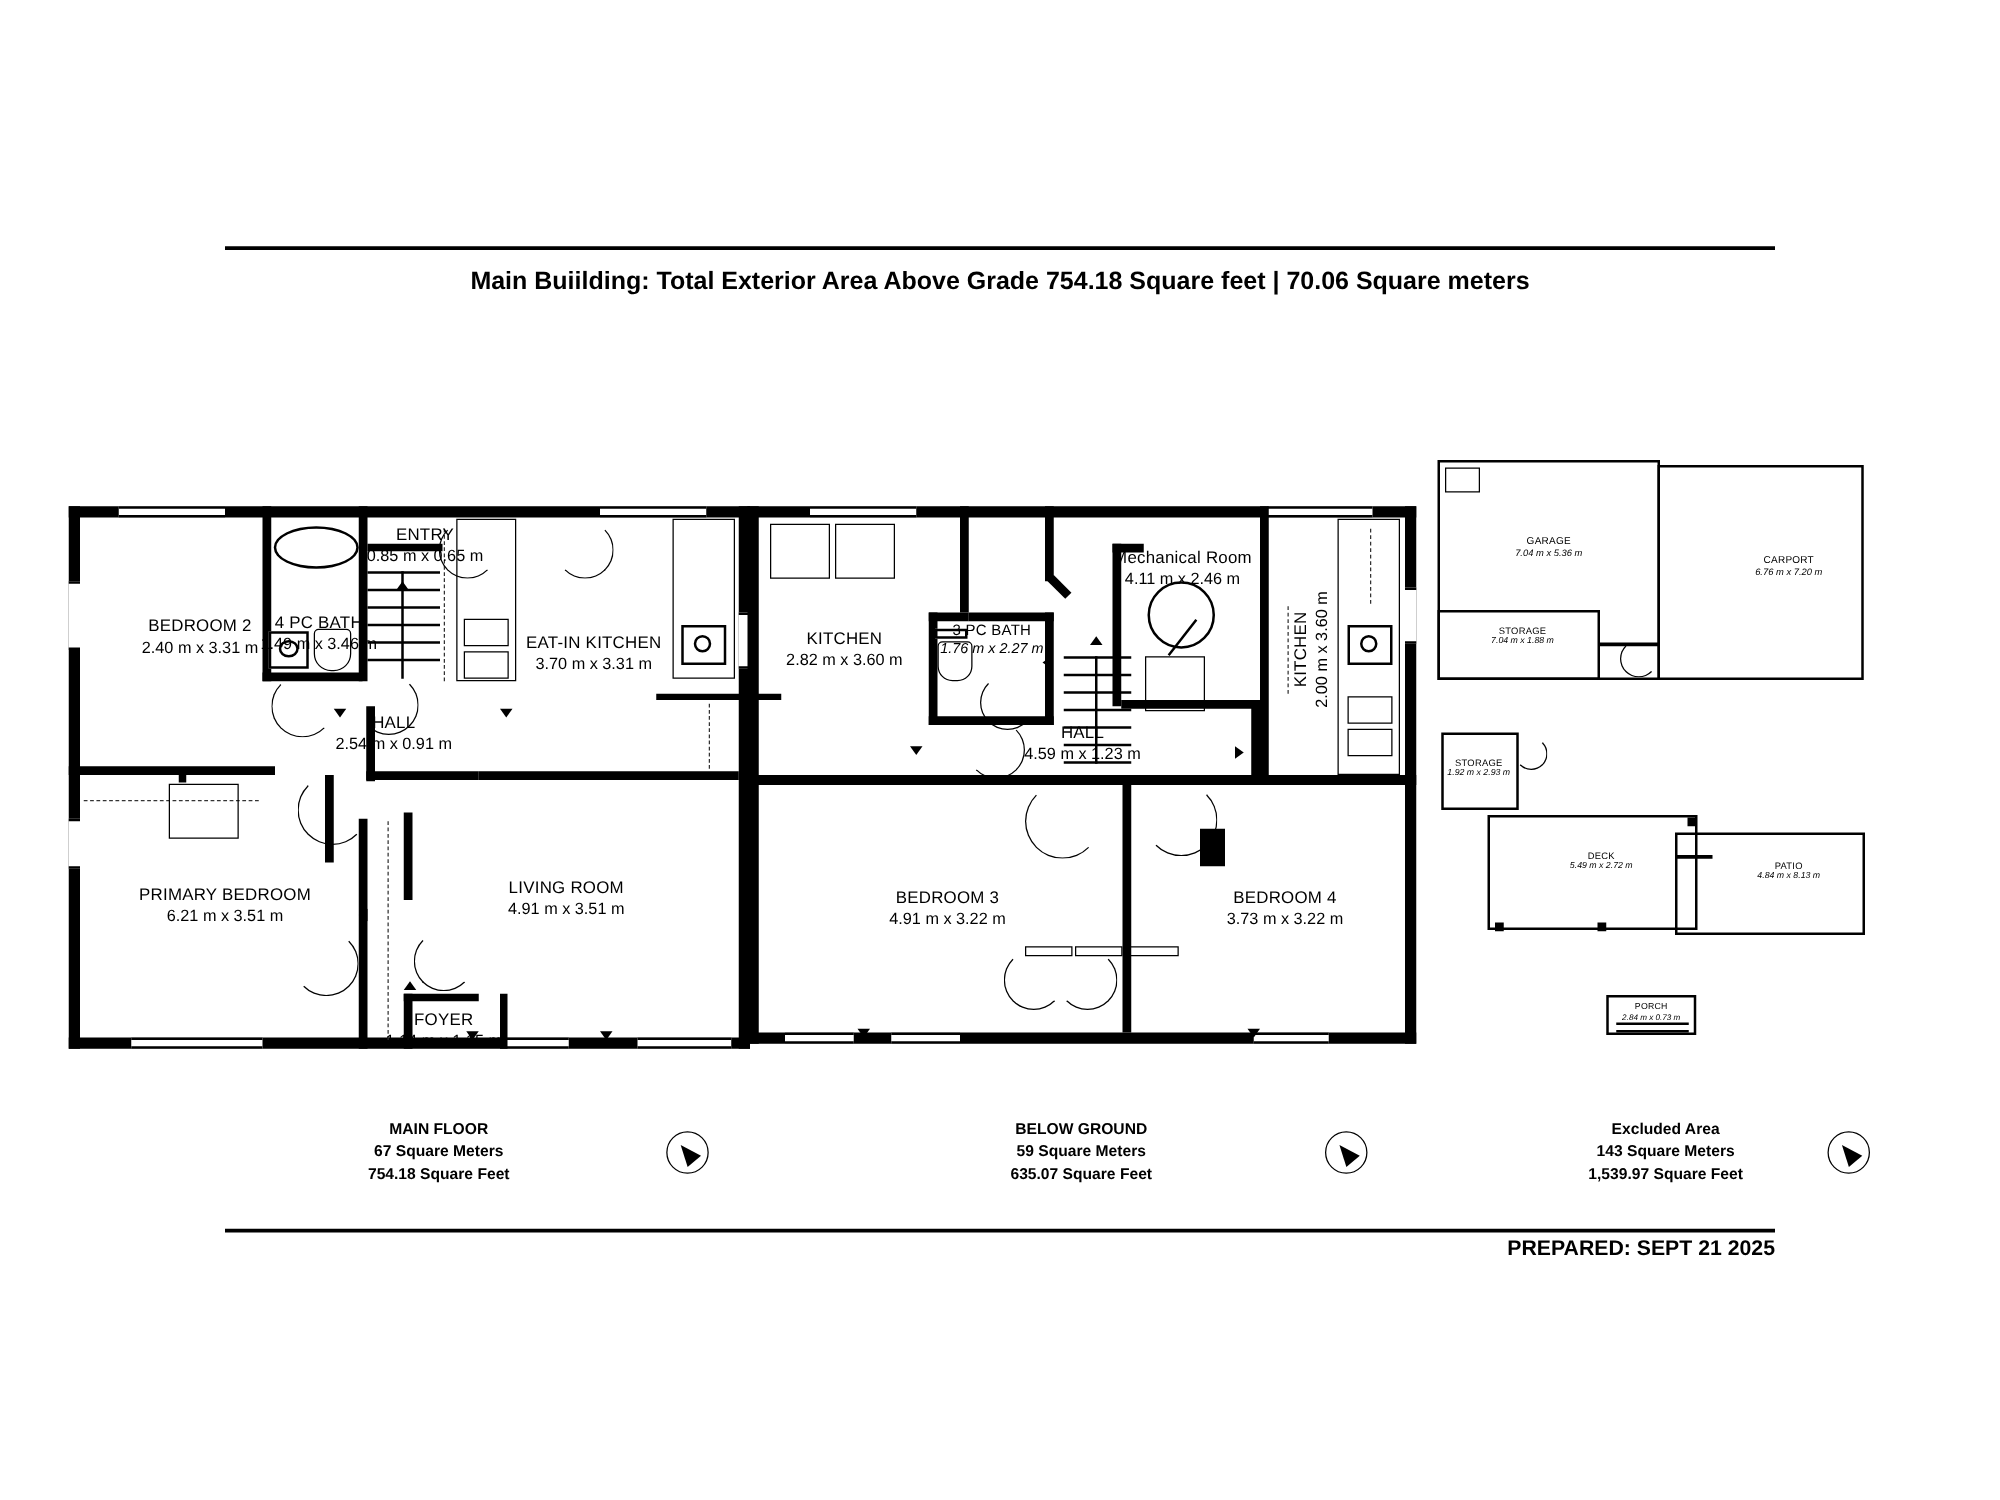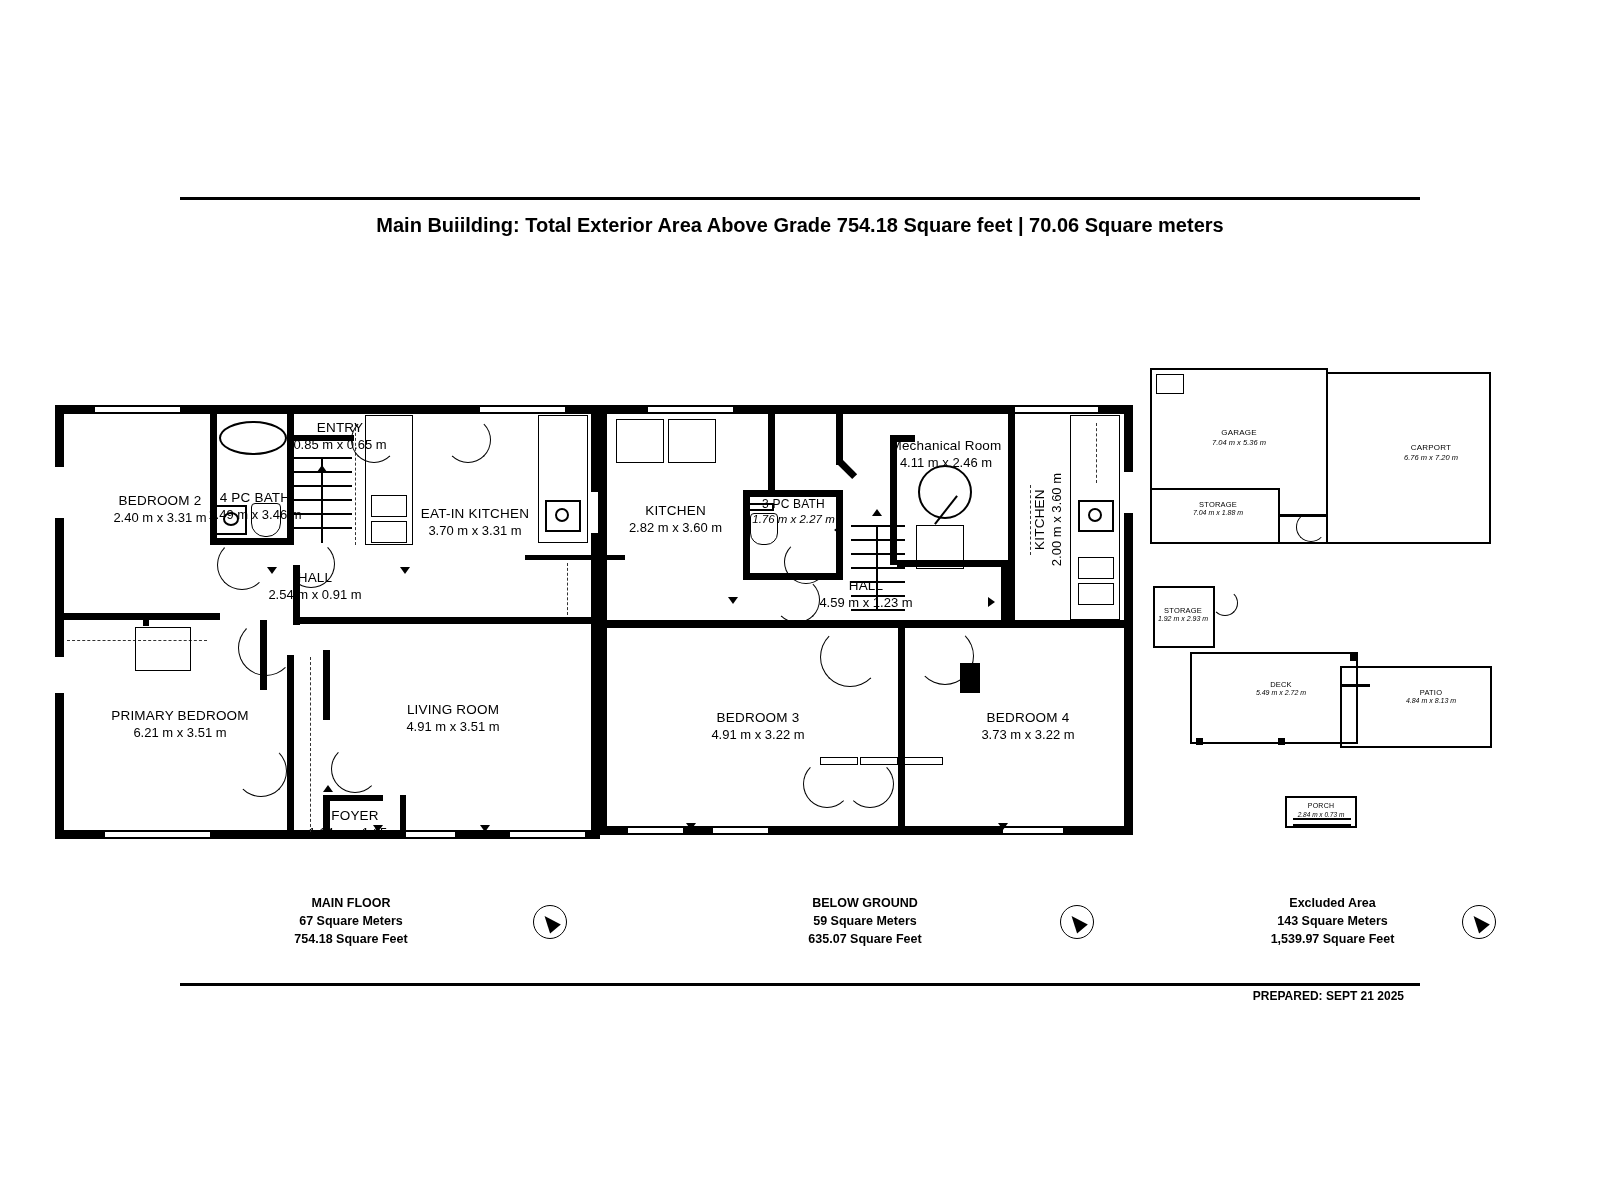--- a/index.html
+++ b/index.html
@@ -80,21 +80,21 @@
     border-left: 7px solid transparent; border-right: 7px solid transparent; border-bottom: 17px solid #000;
     transform: rotate(-40deg);
   }
 
   
   .rule-bot { top: 983px; }
   .footnote {
     position: absolute; left: 190px; top: 989px; font-size: 11.5px; color: #111;
   }
   .prepared {
-    position: absolute; right: 196px; top: 989px; font-size: 12px; font-weight: bold;
+    position: absolute; right: 180px; top: 989px; font-size: 17px; font-weight: bold;
   }
 </style>
 </head>
 <body>
 
 <div class="page">
 
   <div class="rule rule-top"></div>
   <div class="subtitle">Main Buiilding: Total Exterior Area Above Grade 754.18 Square feet | 70.06 Square meters</div>
 

